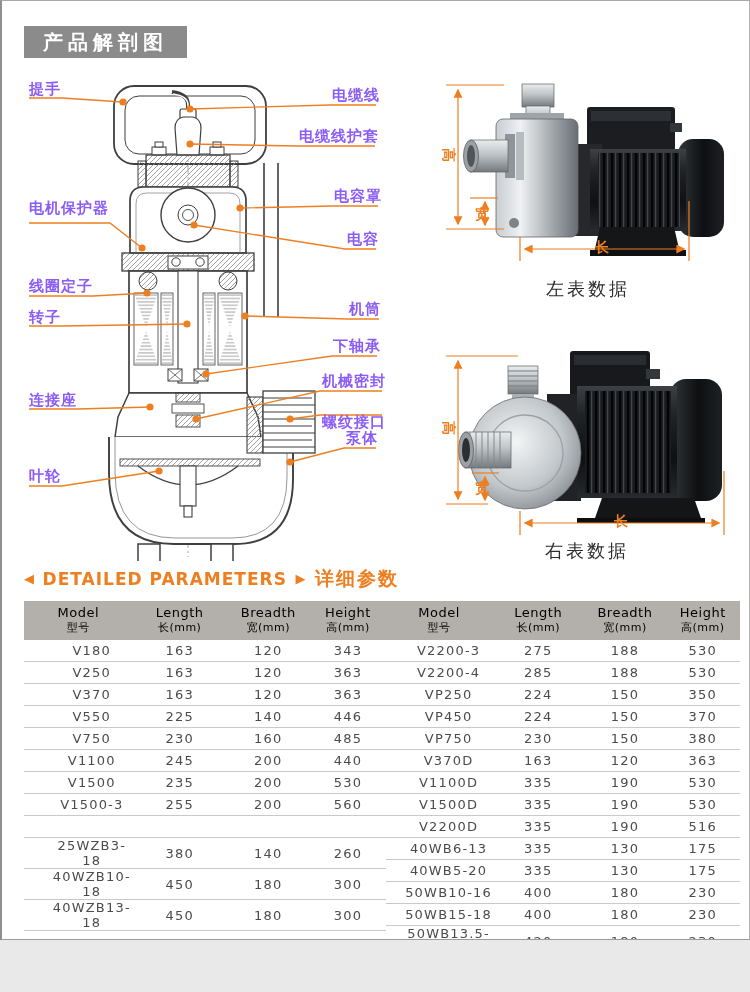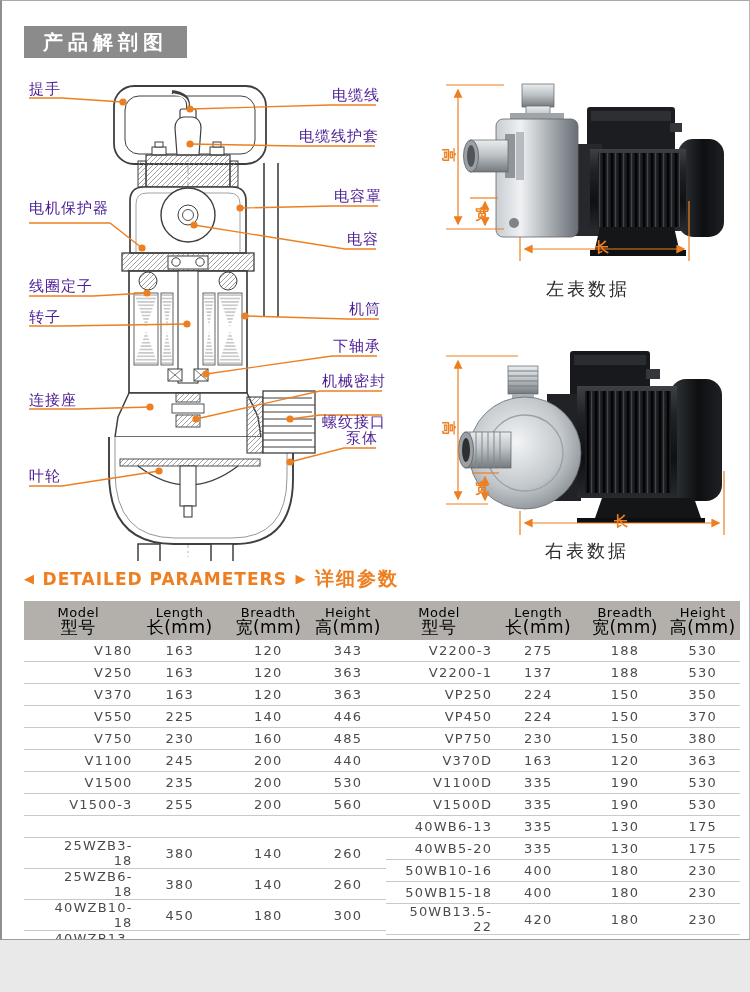--- a/index.html
+++ b/index.html
@@ -10,21 +10,21 @@
     border-bottom:1px solid #9c9c9c; border-left:2px solid #8f8f8f;
     font-family:"DejaVu Sans", sans-serif; overflow:hidden;
   }
   .title-badge {
     position:absolute; left:22px; top:25px; width:163px; height:32px;
     background:var(--badge-bg,#8b8b8b); color:#fff; font-size:20px; font-weight:bold;
     letter-spacing:5px; text-align:center; line-height:32px;
   }
   svg.art { position:absolute; left:0; top:0; }
   .dlabel {
-    position:absolute; font-size:15px; font-weight:400; color:#4c1d95;
+    position:absolute; font-size:15px; font-weight:700; color:#8b5cf6;
     letter-spacing:1px; white-space:nowrap; line-height:17px;
   }
   .dim {
     position:absolute; font-size:14px; font-weight:bold; color:var(--accent,#ed7f21);
     white-space:nowrap; line-height:14px;
   }
   .rot90 { transform:rotate(90deg); transform-origin:center; }
   .photo-caption {
     position:absolute; width:160px; text-align:center; font-size:18px;
     font-weight:normal; color:#2d2d2d; letter-spacing:3px;
@@ -36,26 +36,26 @@
   .params-header .tri { font-size:13px; vertical-align:2px; }
   .params-header .ph-en { font-size:17px; letter-spacing:1px; margin:0 3px;text-align:center; }
   .params-header .ph-zh { font-size:19px; letter-spacing:2px; margin-left:4px; }
   table.spec {
     position:absolute; top:600px; border-collapse:collapse; table-layout:fixed;
   }
   table.spec th {
     background:var(--table-header-bg,#b3b0ac); color:#000000; font-weight:normal;
     padding:4px 0 5px 0; font-size:13px; line-height:15px; letter-spacing:0.5px;
   }
-  table.spec th div.zh { font-size:17px; }
+  table.spec th div.zh { font-size:11px; }
   table.spec td {
     height:21px; font-size:13px; color:#4b4b4b; text-align:center;
     border-bottom:1px solid #c9c9c9; letter-spacing:1.2px; padding:0;
   }
-  table.spec td.model { text-align:right; }
+  table.spec td.model { text-align:center; }
   #table-left { left:22px;  width:362px; }
   #table-right{ left:384px; width:354px; }
   #table-left  td.model { padding-left:27px; }
   #table-right td.model { padding-left:19px; }
   .ln   { stroke:var(--accent,#ed7f21); stroke-width:1.4; fill:none; }
   .dot  { fill:var(--accent,#ed7f21); stroke:none; }
   .dml  { stroke:var(--accent,#ed7f21); stroke-width:1.2; fill:none; }
 </style>
 </head>
 <body>
@@ -432,26 +432,20 @@
           <td></td>
           <td></td>
         </tr>
         <tr>
           <td class="model">25WZB3-18</td>
           <td>380</td>
           <td>140</td>
           <td>260</td>
         </tr>
         <tr>
-          <td class="model">25WZB6-18</td>
-          <td>380</td>
-          <td>140</td>
-          <td>260</td>
-        </tr>
-        <tr>
           <td class="model">40WZB10-18</td>
           <td>450</td>
           <td>180</td>
           <td>300</td>
         </tr>
         <tr>
           <td class="model">40WZB13-18</td>
           <td>450</td>
           <td>180</td>
           <td>300</td>
@@ -486,22 +480,22 @@
         </tr>
       </thead>
       <tbody>
         <tr>
           <td class="model">V2200-3</td>
           <td>275</td>
           <td>188</td>
           <td>530</td>
         </tr>
         <tr>
-          <td class="model">V2200-1</td>
-          <td>137</td>
+          <td class="model">V2200-4</td>
+          <td>285</td>
           <td>188</td>
           <td>530</td>
         </tr>
         <tr>
           <td class="model">VP250</td>
           <td>224</td>
           <td>150</td>
           <td>350</td>
         </tr>
         <tr>
@@ -528,20 +522,26 @@
           <td>190</td>
           <td>530</td>
         </tr>
         <tr>
           <td class="model">V1500D</td>
           <td>335</td>
           <td>190</td>
           <td>530</td>
         </tr>
         <tr>
+          <td class="model">V2200D</td>
+          <td>335</td>
+          <td>190</td>
+          <td>516</td>
+        </tr>
+        <tr>
           <td class="model">40WB6-13</td>
           <td>335</td>
           <td>130</td>
           <td>175</td>
         </tr>
         <tr>
           <td class="model">40WB5-20</td>
           <td>335</td>
           <td>130</td>
           <td>175</td>

